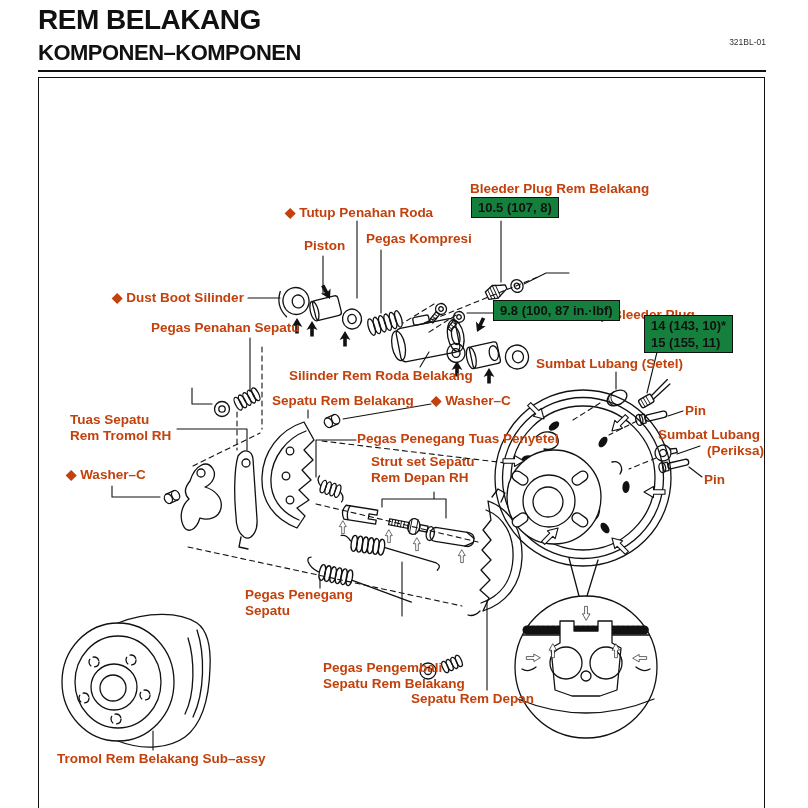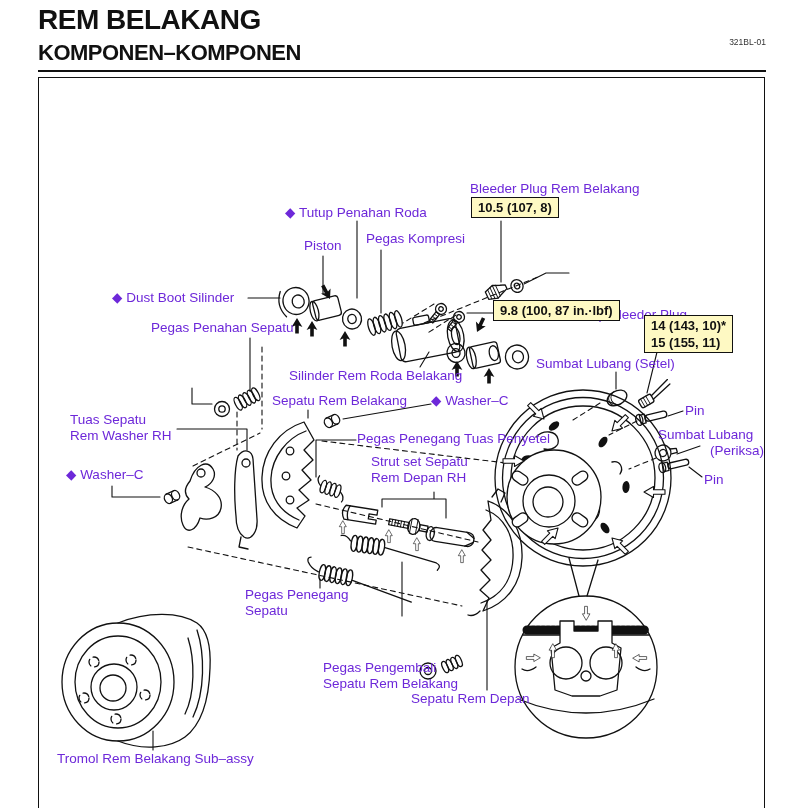--- a/index.html
+++ b/index.html
@@ -4,22 +4,22 @@
 <style>
   html,body{margin:0;padding:0;background:#fff;}
   .page{position:relative;width:808px;height:808px;background:#fff;overflow:hidden;
         font-family:"Liberation Sans", sans-serif;color:#111;}
   .title{position:absolute;left:38px;top:4px;font-size:28px;font-weight:bold;letter-spacing:-0.5px;}
   .subtitle{position:absolute;left:38px;top:40px;font-size:22px;font-weight:bold;letter-spacing:-0.5px;}
   .doccode{position:absolute;right:42px;top:37px;font-size:8.5px;color:#333;}
   .rule{position:absolute;left:38px;top:70px;width:728px;height:2px;background:#111;}
   .frame{position:absolute;left:38px;top:77px;width:725px;height:760px;border:1.6px solid #111;}
   svg.diagram{position:absolute;left:0;top:0;width:808px;height:808px;}
-  .lbl{position:absolute;font-size:13.5px;line-height:16px;white-space:nowrap;color:#6d28d9;}
-  .tq{position:absolute;border:1.6px solid #111;background:#fef9c3;padding:1px 6px;
+  .lbl{position:absolute;font-size:13.5px;line-height:16px;white-space:nowrap;color:#c2410c;font-weight:bold;}
+  .tq{position:absolute;border:1.6px solid #111;background:#15803d;padding:1px 6px;
       font-size:13px;font-weight:bold;line-height:17px;white-space:nowrap;}
   .r{text-align:right;}
 </style>
 </head>
 <body>
 
 <div class="page">
 
   <div class="title">REM BELAKANG</div>
   <div class="subtitle">KOMPONEN–KOMPONEN</div>
@@ -377,21 +377,21 @@
     <div>14 (143, 10)*</div>
     <div>15 (155, 11)</div>
   </div>
   <div class="lbl" style="left:289px;top:368px;">Silinder Rem Roda Belakang</div>
   <div class="lbl" style="left:536px;top:356px;">Sumbat Lubang (Setel)</div>
   <div class="lbl" style="left:272px;top:393px;">Sepatu Rem Belakang</div>
   <div class="lbl" style="left:431px;top:393px;">◆ Washer–C</div>
   <div class="lbl" style="left:685px;top:403px;">Pin</div>
   <div class="lbl" style="left:70px;top:412px;">
     <div>Tuas Sepatu</div>
-    <div>Rem Washer RH</div>
+    <div>Rem Tromol RH</div>
   </div>
   <div class="lbl" style="left:658px;top:427px;width:106px;">
     <div>Sumbat Lubang</div>
     <div class="r">(Periksa)</div>
   </div>
   <div class="lbl" style="left:357px;top:431px;">Pegas Penegang Tuas Penyetel</div>
   <div class="lbl" style="left:371px;top:454px;">
     <div>Strut set Sepatu</div>
     <div>Rem Depan RH</div>
   </div>

